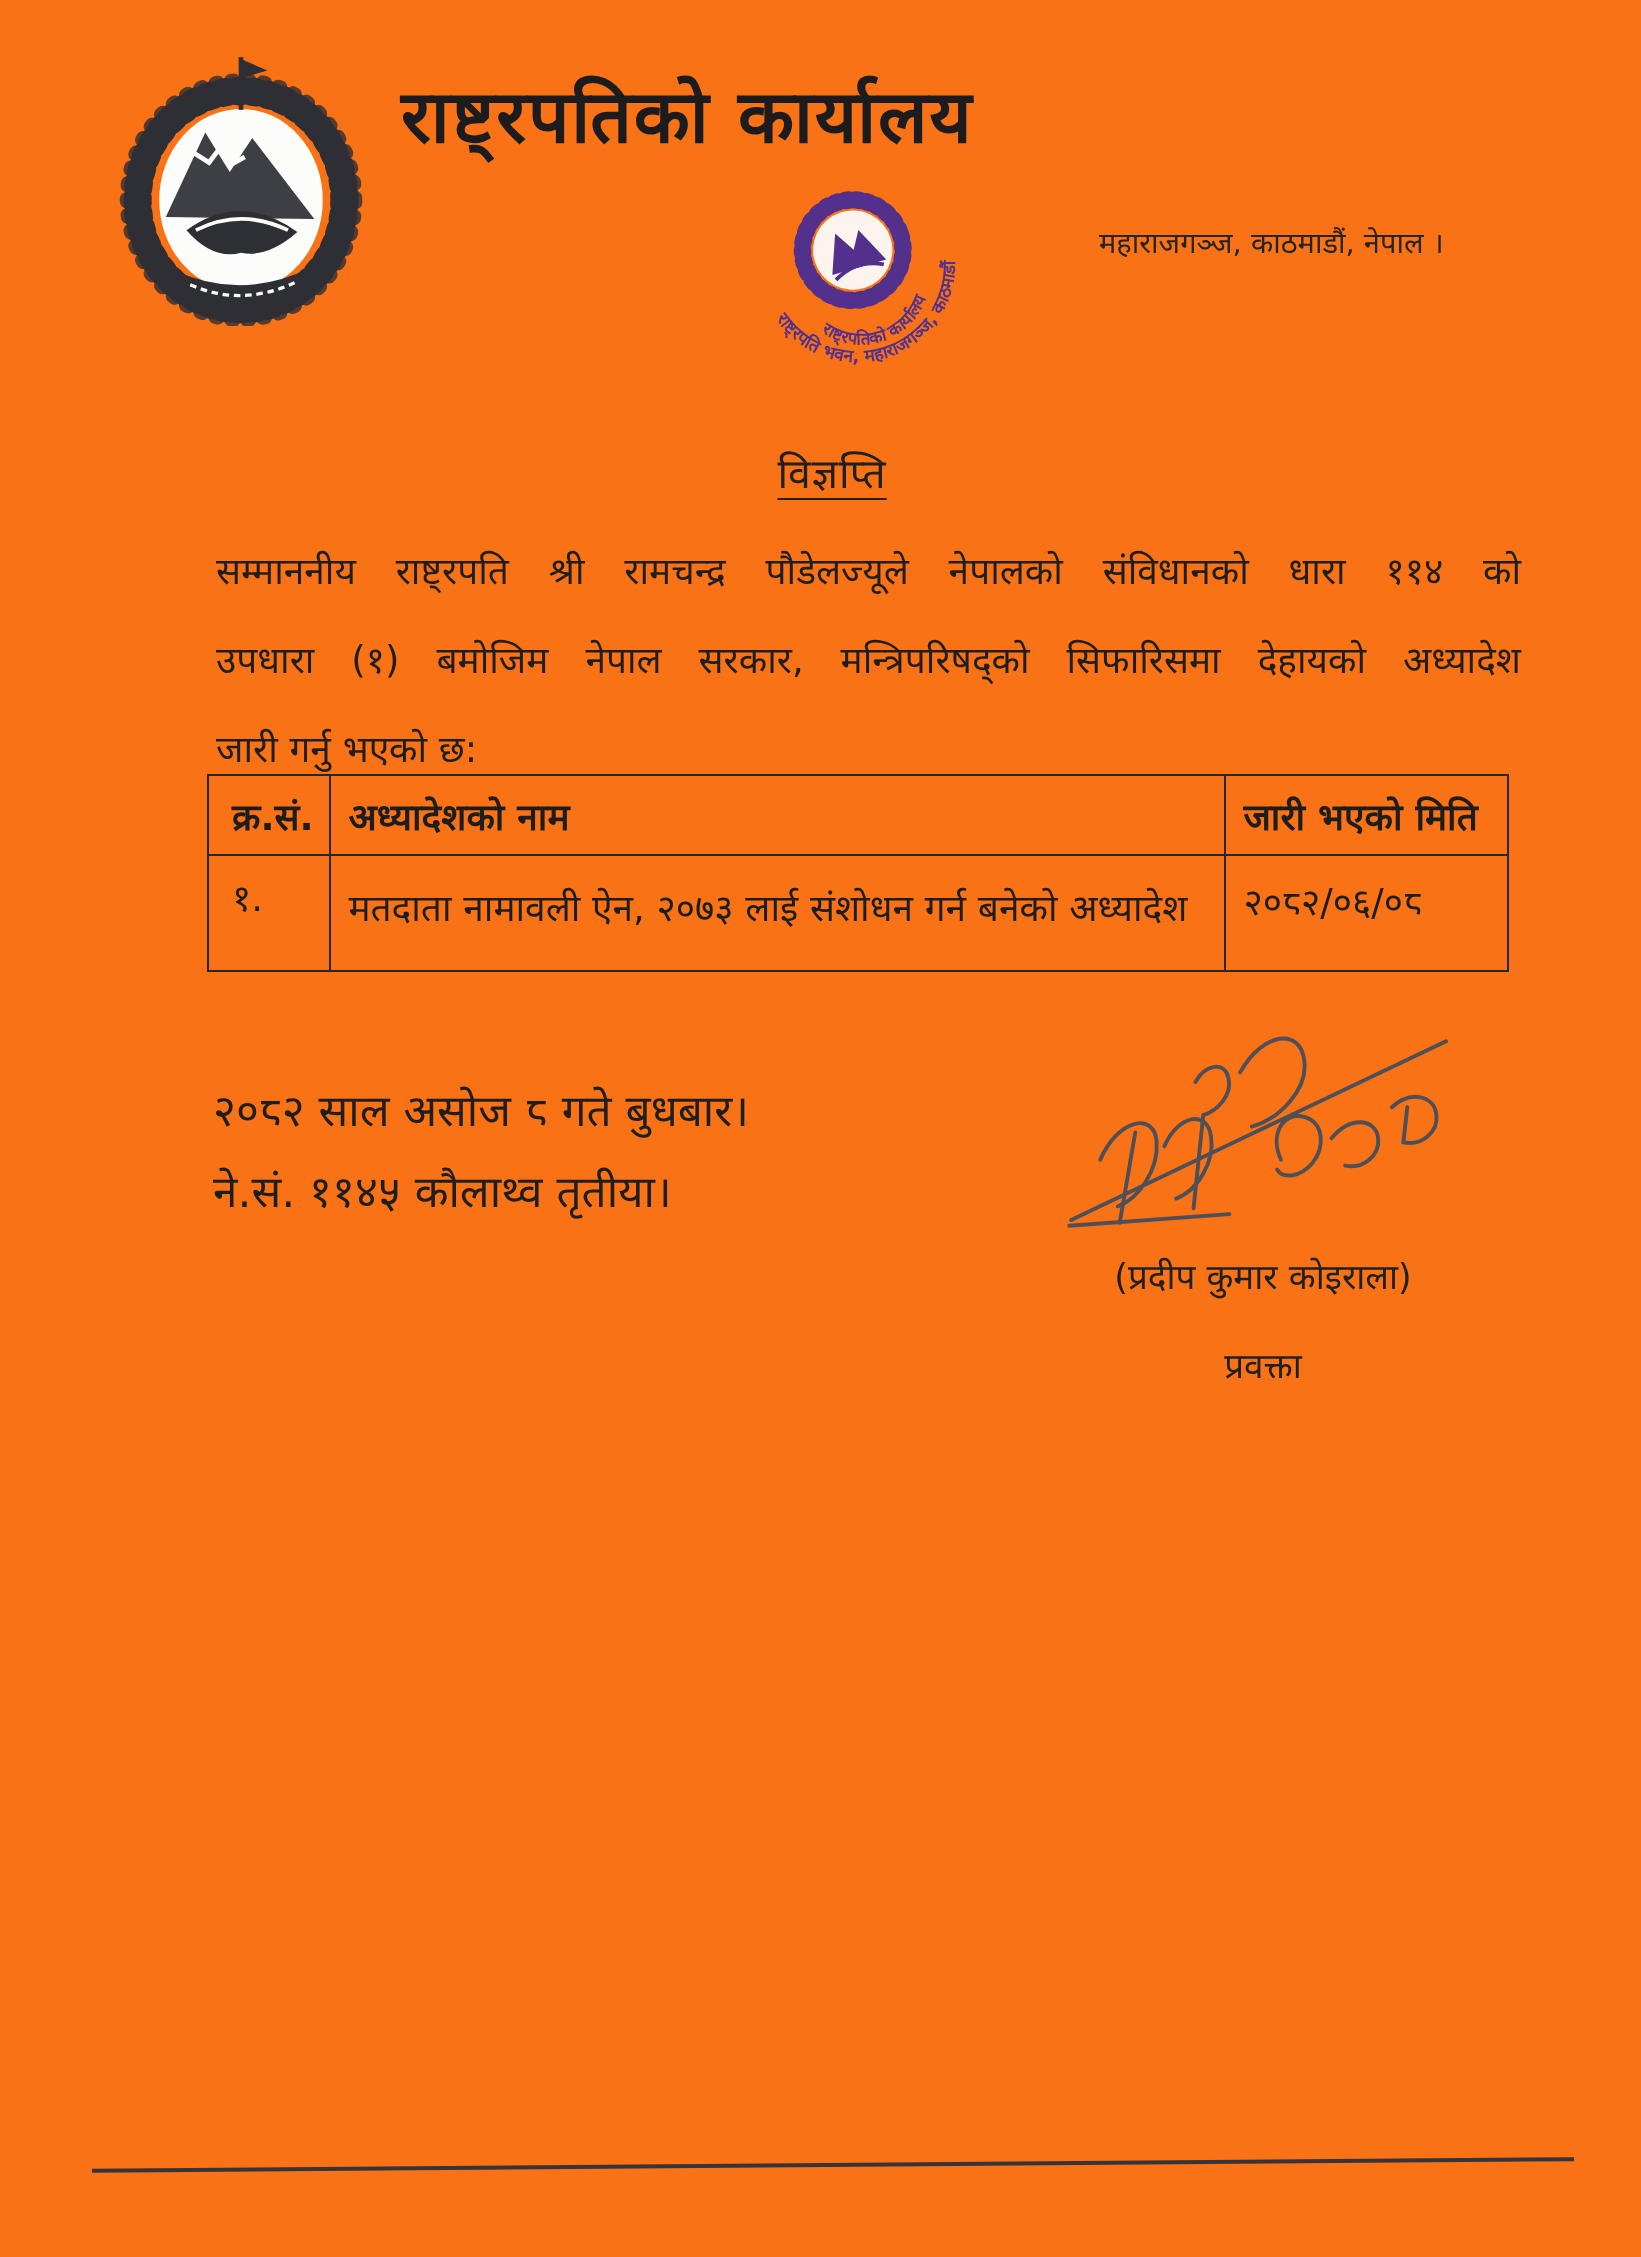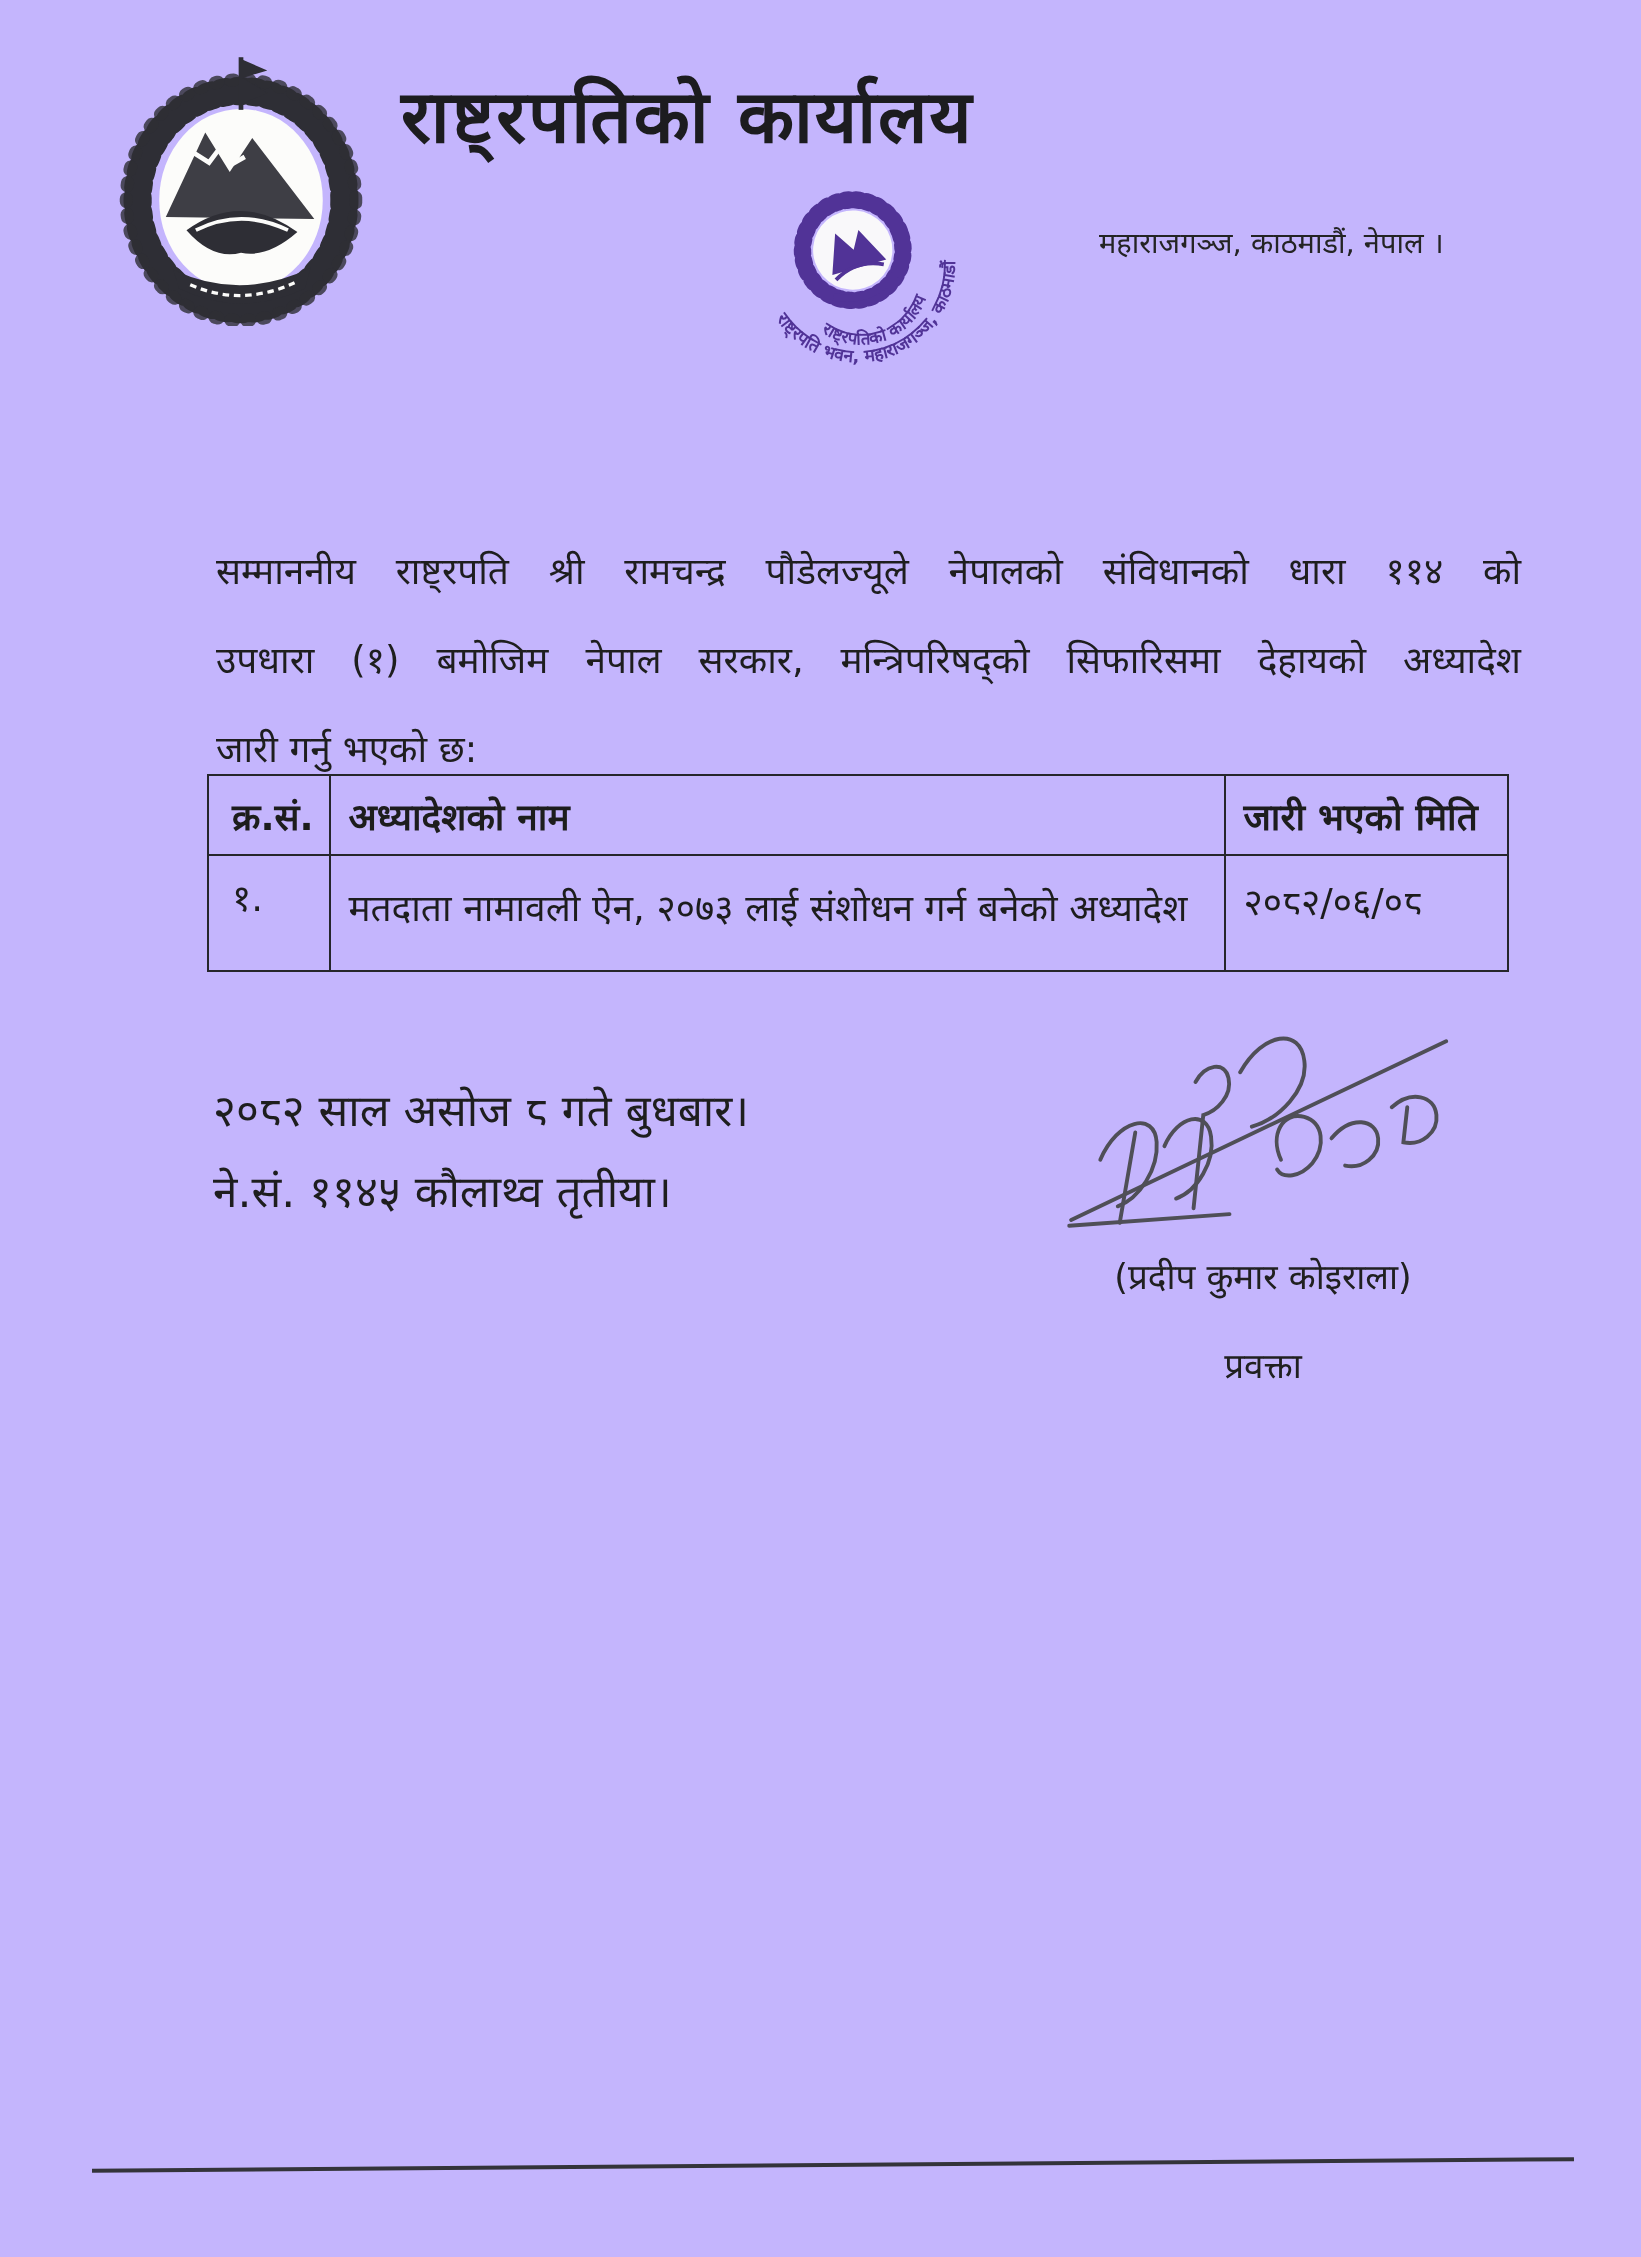--- a/index.html
+++ b/index.html
@@ -1,18 +1,18 @@
 <!DOCTYPE html>
 <html lang="ne"><head>
 <meta charset="utf-8">
 <style>
   html,body { margin:0; padding:0; background:#d9d9d6; }
   .page {
     position:relative; width:1641px; height:2257px; margin:0 auto;
-    background:#c4b5fd; overflow:hidden;
+    background:#f97316; overflow:hidden;
     font-family:"DejaVu Sans","Liberation Sans",sans-serif;
     color:#1f1f1f;
   }
 
   
   .emblem   { position:absolute; left:100px; top:46px;  width:282px; height:280px; }
   .office-title {
     position:absolute; left:401px; top:64px; margin:0;
     font-size:73px; font-weight:700; letter-spacing:1.9px; white-space:nowrap;
     color:#1c1c1f;
@@ -104,20 +104,23 @@
       <text font-size="18" fill="currentColor">
         <textPath href="#sealArcOut" startOffset="50%" text-anchor="middle">राष्ट्रपति भवन, महाराजगञ्ज, काठमाडौं</textPath>
       </text>
     </g>
   </svg>
 
   <div class="address">
     <div>महाराजगञ्ज, काठमाडौं, नेपाल ।</div>
   </div>
 
+  <div class="notice-title-wrap">
+    <span class="notice-title">विज्ञप्ति</span>
+  </div>
 
   <div class="body-par">
     <div class="line justify">सम्माननीय राष्ट्रपति श्री रामचन्द्र पौडेलज्यूले नेपालको संविधानको धारा ११४ को</div>
     <div class="line justify">उपधारा (१) बमोजिम नेपाल सरकार, मन्त्रिपरिषद्को सिफारिसमा देहायको अध्यादेश</div>
     <div class="line">जारी गर्नु भएको छ:</div>
   </div>
 
   <table class="ordinance-table">
     <colgroup>
         <col style="width:122px">

